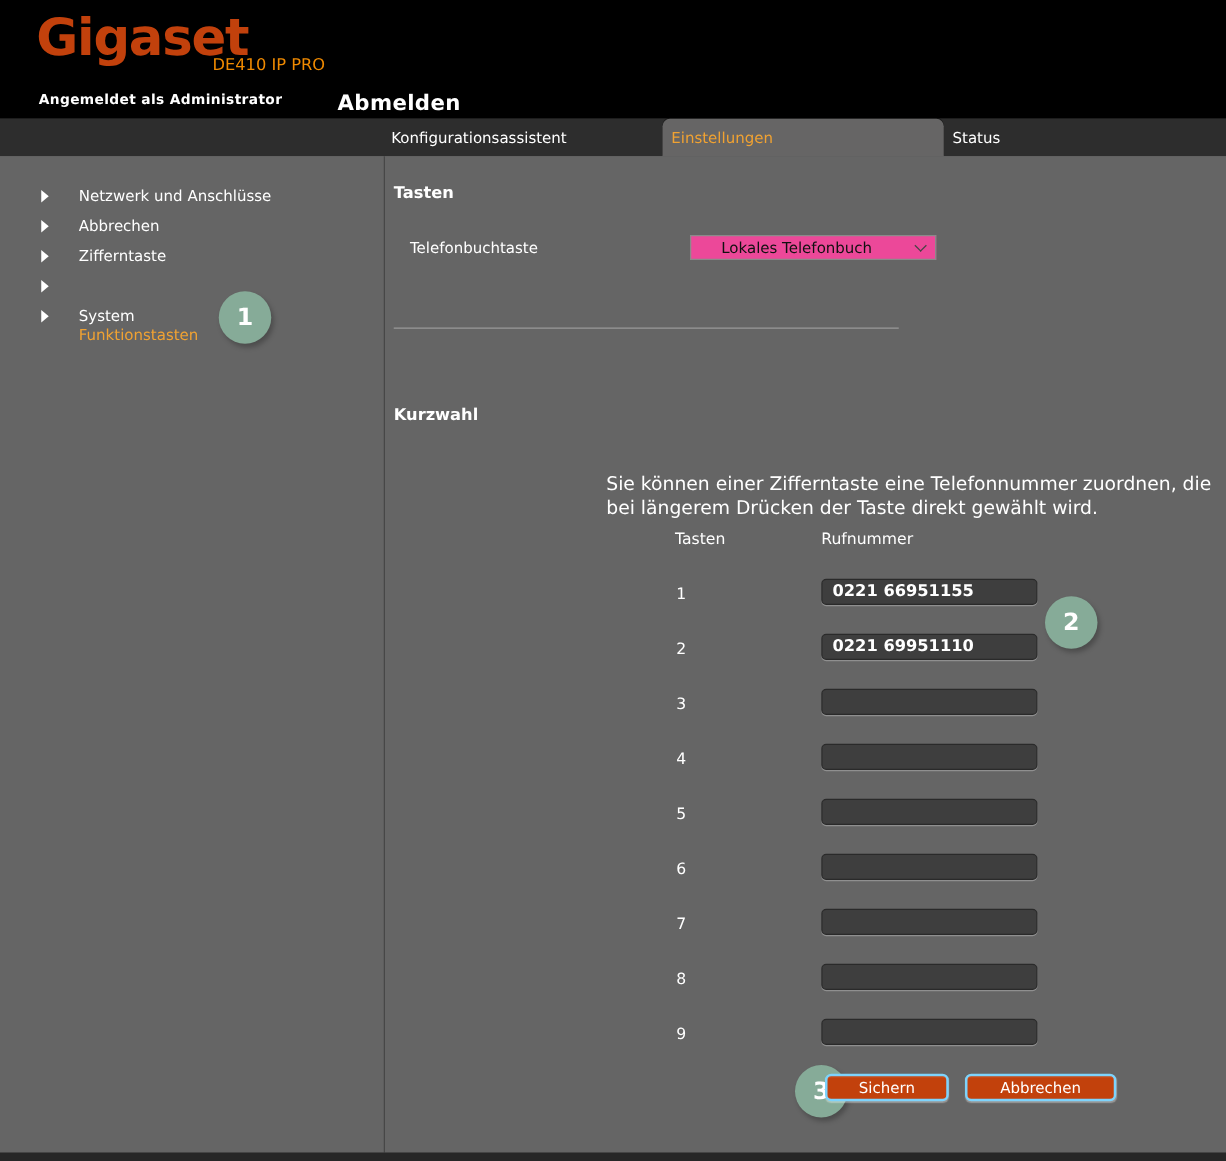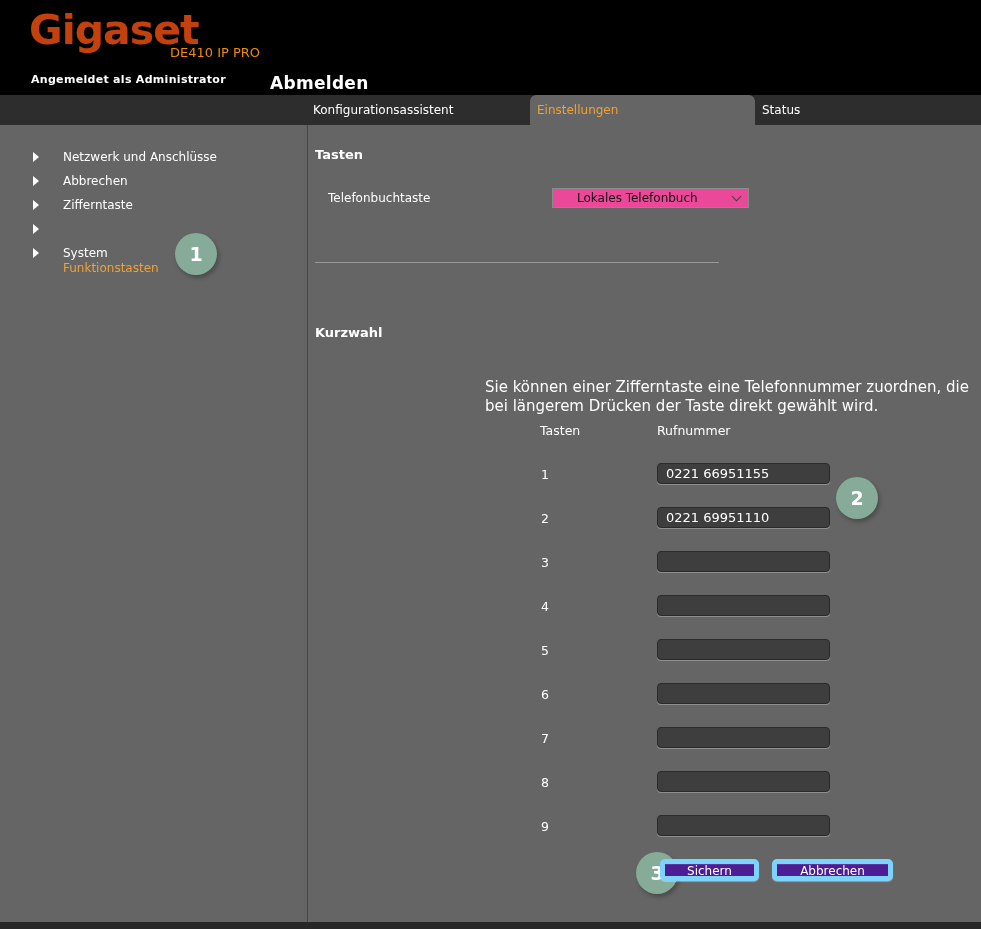--- a/index.html
+++ b/index.html
@@ -55,26 +55,26 @@
   .kurzwahl-desc { position:absolute; left:485px; top:350px; width:492px; color:#ffffff; font-size:15px; line-height:19px;margin-top:28px; }
   .col-head { position:absolute; top:423px; color:#fff; font-size:12.5px; }
   .col-head-key { left:540px; }
   .col-head-number { left:657px; }
   .row-key { position:absolute; left:541px; width:20px; color:#fff; font-size:12.5px; }
   .row-input {
     position:absolute; left:657px; width:173px; height:21px;
     background:#3e3e3e; border:1px solid #2a2a2a; border-radius:4px;
     box-shadow:0 1px 0 rgba(255,255,255,.28);
     color:#fff; font-size:13px; padding:0 8px;
-    font-family:"DejaVu Sans","Liberation Sans",sans-serif; outline:none;
+    font-family:"DejaVu Sans","Liberation Sans",sans-serif; outline:none;font-weight:bold;
   }
   
   .btn {
     position:absolute; top:859px; height:22px;
-    background:#4c1d95; border:5px solid #7dd3fc; border-radius:5px;
+    background:#c2410c; border:2px solid #7dd3fc; border-radius:5px;
     box-shadow:0 1px 1px rgba(255,255,255,.35), inset 0 1px 0 rgba(255,255,255,.10);
     color:#fff; font-size:12px; font-family:"DejaVu Sans","Liberation Sans",sans-serif;
     cursor:pointer; z-index:5;
   }
   .btn-save { left:660px; width:99px; }
   .btn-cancel { left:772px; width:121px; }
   
   .badge {
     position:absolute; width:42px; height:42px; border-radius:50%;
     background:#86ab98; color:#fff; font-size:19px; font-weight:bold;

